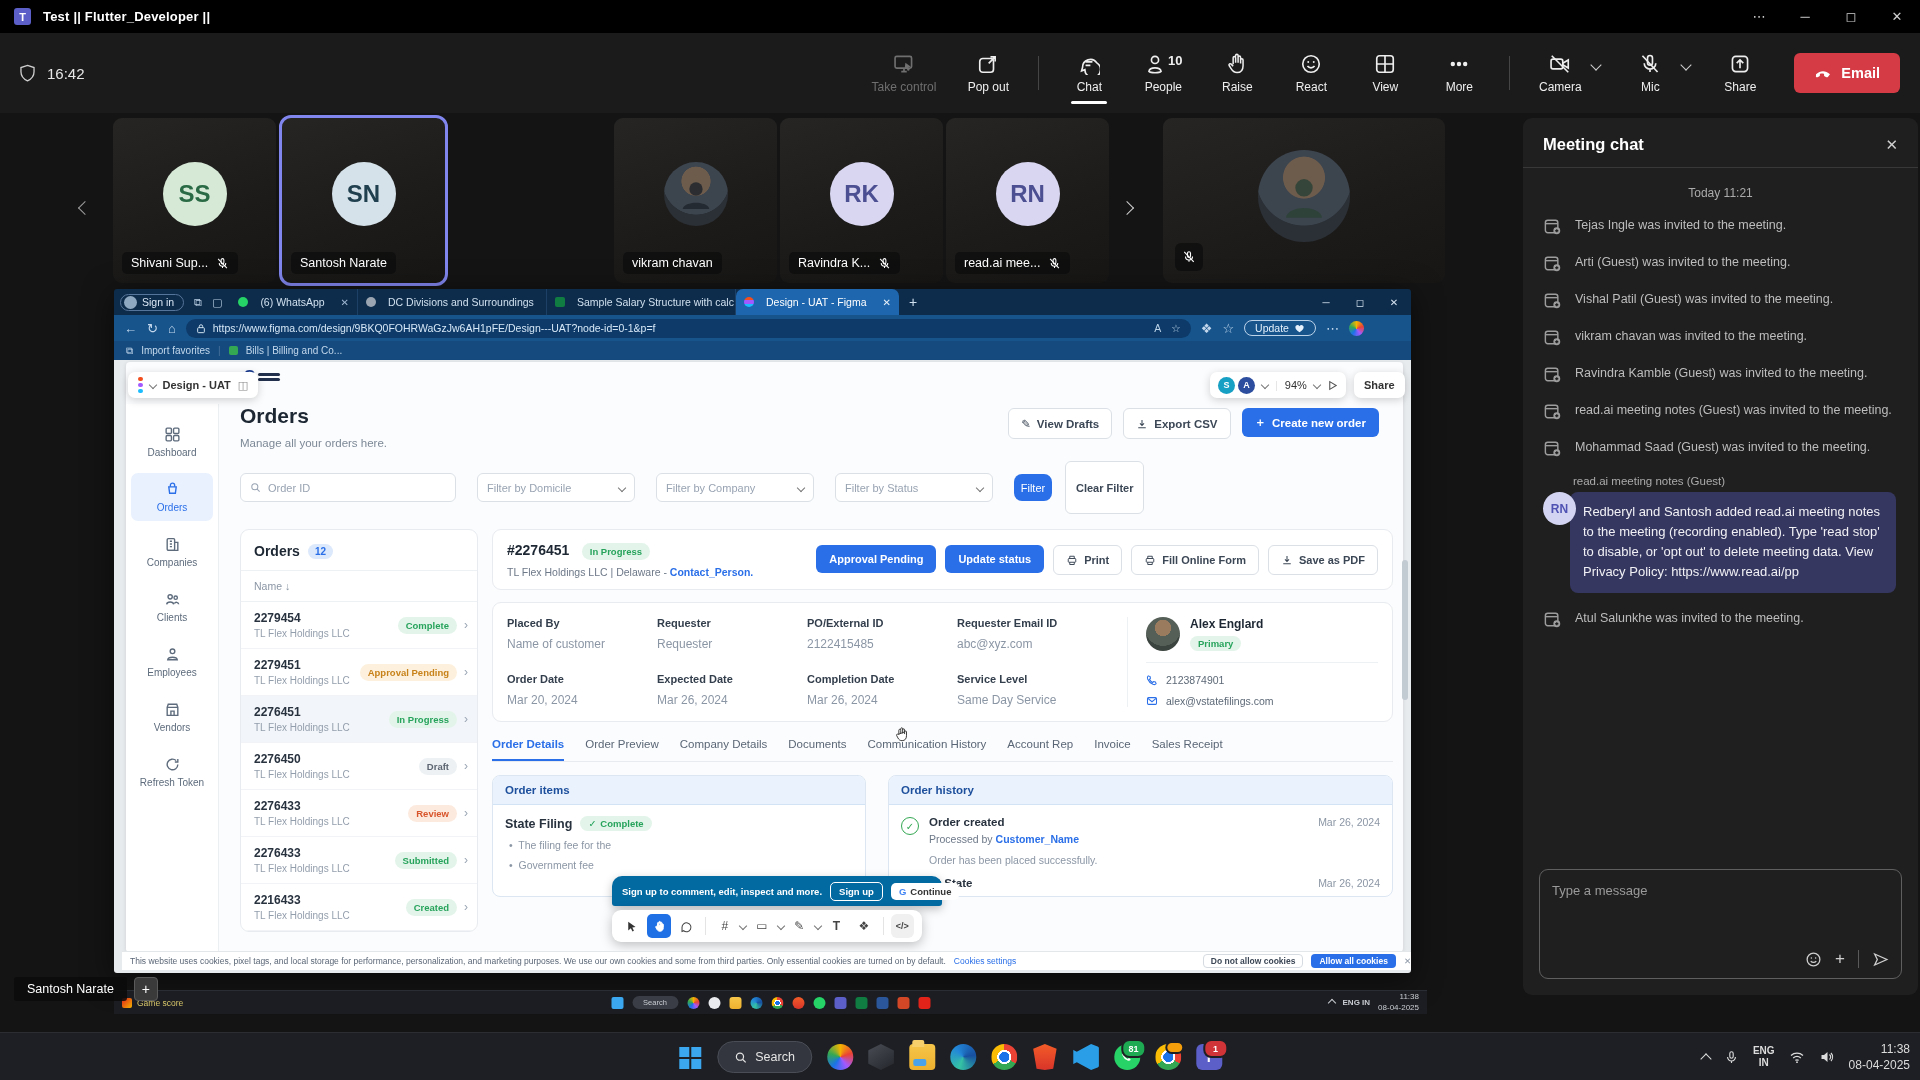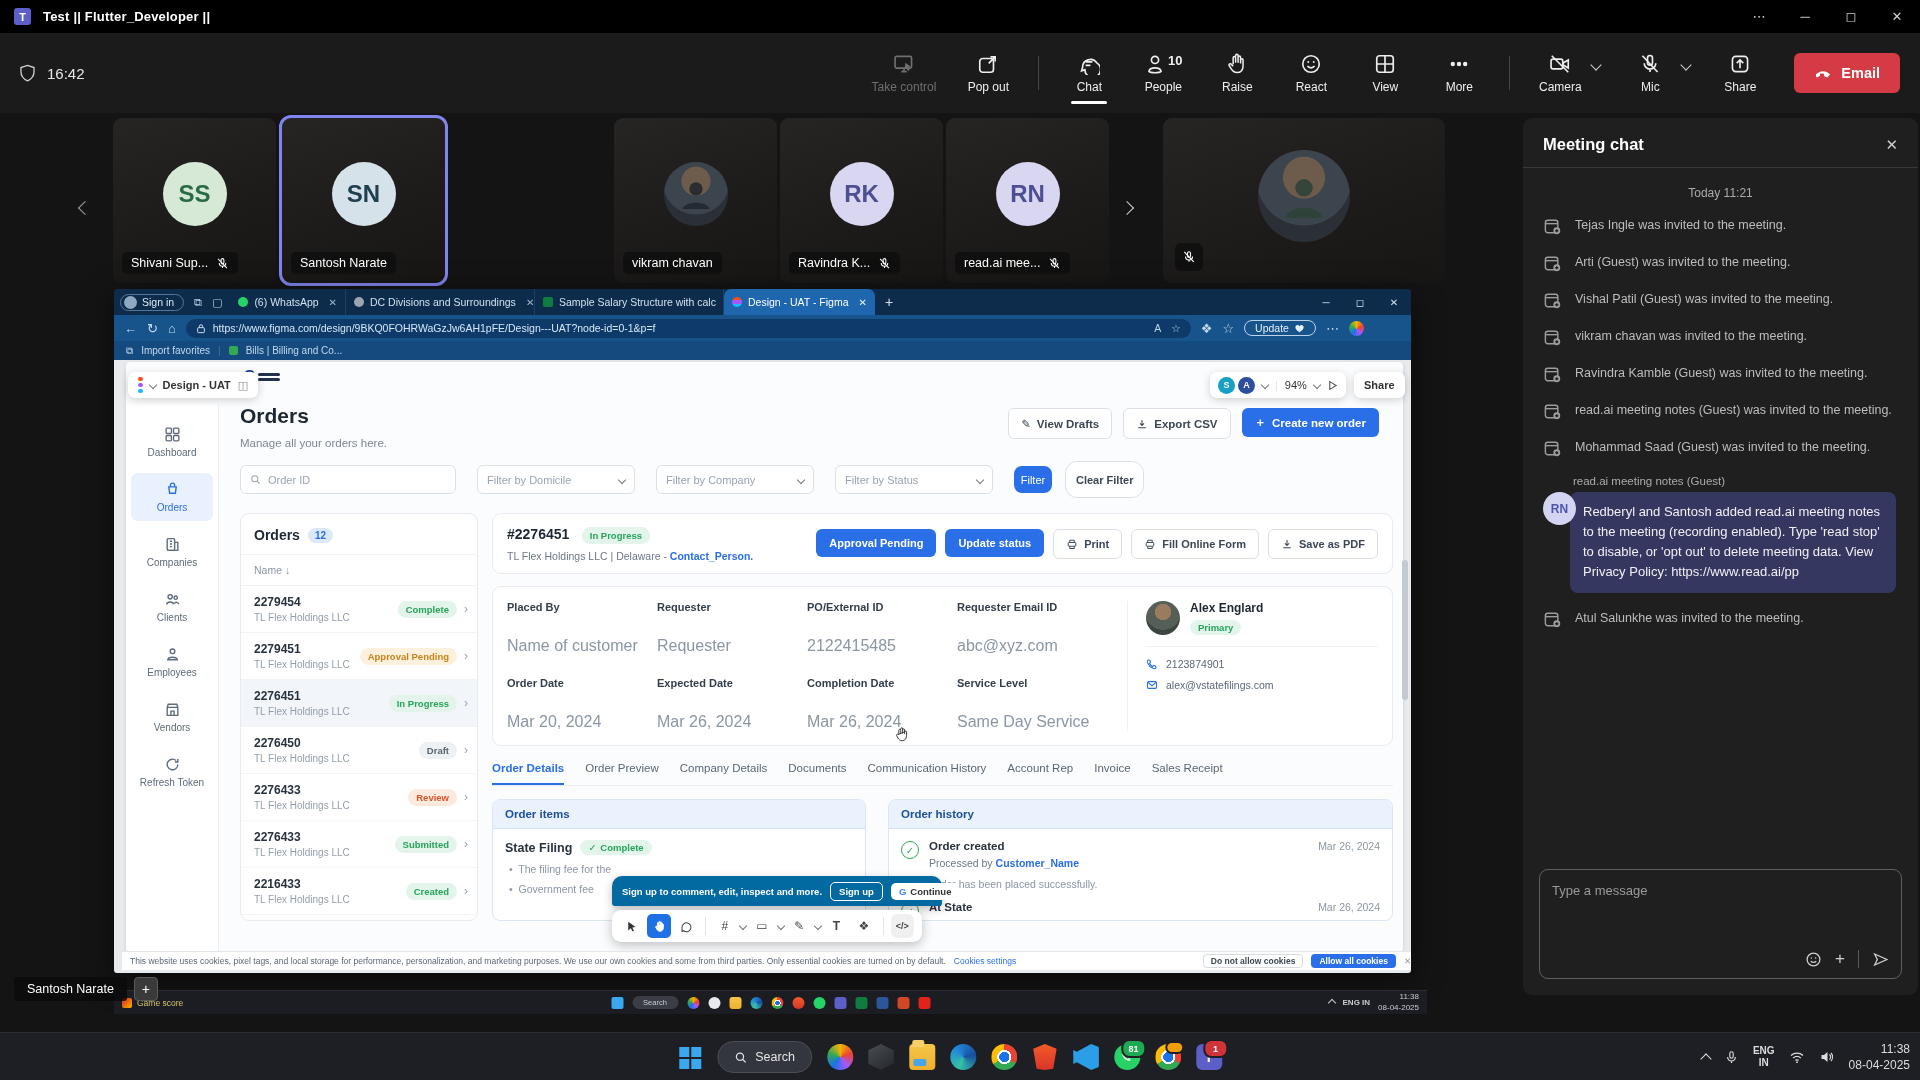--- a/index.html
+++ b/index.html
@@ -36,21 +36,21 @@
   .namepill{position:absolute;left:9px;bottom:9px;background:rgba(12,12,12,.72);border-radius:5px;padding:4px 9px;color:#fff;font-size:12.5px;display:flex;align-items:center;gap:8px;max-width:82%;white-space:nowrap}
   .micpill{position:absolute;left:12px;bottom:12px;background:rgba(12,12,12,.72);border-radius:6px;padding:7px;display:flex}
   .photo-av{background:radial-gradient(circle at 50% 30%,#6d5b4c 0 26%,#3c444e 27% 60%,#2b3036 61%);}
   .photo-av svg{opacity:.85}
   
   #share{position:absolute;left:114px;top:289px;width:1297px;height:684px;box-shadow:0 6px 30px rgba(0,0,0,.55);border-radius:3px;overflow:hidden}
   #tabstrip{height:26px;background:#0d2b4a;display:flex;align-items:center;color:#cfe0ef}
   .signin{display:flex;align-items:center;gap:5px;border:1px solid #56759a;border-radius:12px;padding:1px 9px 1px 3px;margin-left:6px;font-size:10.5px;color:#dce9f7}
   .sidot{width:13px;height:13px;border-radius:50%;background:#8fa8c2}
   .tbicon{margin-left:10px;color:#b9cfe4;font-size:11px}
-  .btab{display:flex;align-items:center;gap:6px;font-size:10.5px;padding:0 8px;height:26px;max-width:172px;white-space:nowrap;overflow:hidden;border-right:1px solid #1d4066}
+  .btab{display:flex;align-items:center;gap:12px;font-size:10.5px;padding:0 8px;height:26px;max-width:172px;white-space:nowrap;overflow:hidden;border-right:1px solid #1d4066}
   .btab .fav{width:10px;height:10px;border-radius:50%;flex:none}
   .btab .x{margin-left:4px;color:#9db7d2;font-size:10px}
   .btab.active{background:#1e66ad;border-radius:7px 7px 0 0;color:#fff;border-right:none}
   .newtab{margin-left:10px;font-size:14px;color:#cfe0ef}
   .bwin{margin-left:auto;display:flex;gap:0}
   .bwin span{width:34px;text-align:center;font-size:10px;color:#d7e5f2}
   #urlrow{height:26px;background:#17548c;display:flex;align-items:center;gap:10px;padding:0 10px;color:#c3d8ec}
   .navg{font-size:13px}
   #urlfield{flex:1;max-width:985px;height:19px;background:#0d3a68;border-radius:10px;display:flex;align-items:center;gap:7px;padding:0 10px;font-size:10.5px;color:#d6e7f7;white-space:nowrap;overflow:hidden}
   #urlfield .right{margin-left:auto;display:flex;gap:10px;color:#bcd3e8}
@@ -79,21 +79,21 @@
   #appmain{position:absolute;left:114px;top:42px;width:1153px;bottom:0}
   .h1{font-size:21px;font-weight:bold;color:#1d2733}
   .sub{font-size:11.5px;color:#7c8897;margin-top:9px}
   .acts{display:flex;gap:11px}
   .wbtn{height:29px;border:1px solid #dbe0e6;background:#fff;border-radius:6px;display:flex;align-items:center;gap:6px;padding:0 12px;font-size:11.5px;color:#3c4756;font-weight:bold}
   .bbtn{height:29px;background:#2a6fe8;border:none;border-radius:6px;display:flex;align-items:center;gap:6px;padding:0 13px;font-size:11.5px;color:#fff;font-weight:bold}
   .filters{display:flex;gap:21px;margin-top:12px;align-items:center}
   .finput{width:196px;height:27px;border:1px solid #dbe0e6;border-radius:6px;background:#fff;display:flex;align-items:center;gap:7px;padding:0 9px;font-size:11px;color:#98a3b2}
   .fsel{width:138px;height:27px;border:1px solid #dbe0e6;border-radius:6px;background:#fff;display:flex;align-items:center;justify-content:space-between;padding:0 9px;font-size:11px;color:#98a3b2}
   .fbtn{width:38px;height:27px;background:#2a6fe8;color:#fff;border-radius:8px;font-size:11px;font-weight:normal;display:flex;align-items:center;justify-content:center}
-  .cbtn{height:27px;border:1px solid #dbe0e6;background:#fff;border-radius:12px;padding:4px 10px;font-size:11px;color:#3c4756;font-weight:bold;display:flex;align-items:center;margin-left:-8px}
+  .cbtn{height:27px;border:1px solid #dbe0e6;background:#fff;border-radius:6px;padding:12px 10px;font-size:11px;color:#3c4756;font-weight:bold;display:flex;align-items:center;margin-left:-8px}
   .cols{display:flex;gap:14px;margin-top:15px}
   
   #listpanel{width:236px;background:#fff;border:1px solid #e8ebef;border-radius:9px;overflow:hidden;flex:none}
   .lphead{display:flex;align-items:center;gap:8px;padding:13px 13px 11px;border-bottom:1px solid #eef1f4}
   .lphead b{font-size:14px;color:#1d2733}
   .cntbadge{background:#dce8fb;color:#2a6fe8;font-size:10px;font-weight:bold;border-radius:9px;padding:2px 7px}
   .colrow{padding:9px 13px;font-size:10.5px;color:#8b96a5;border-bottom:1px solid #eef1f4}
   .orow{height:46px;display:flex;align-items:center;padding:0 9px 0 13px;border-bottom:1px solid #f1f3f6}
   .orow.sel{background:#f2f5f9}
   .orow .oid{font-size:12px;font-weight:bold;color:#28323f}
@@ -110,21 +110,21 @@
   .dhead{display:flex;align-items:center;padding:11px 14px}
   .dtitle .no{font-size:14px;font-weight:bold;color:#1d2733}
   .dtitle .co{font-size:10.5px;color:#6d7888;margin-top:7px}
   .dtitle .co a{color:#2a6fe8;text-decoration:none;font-weight:bold}
   .dbtns{margin-left:auto;display:flex;gap:9px}
   .dbtns .bbtn{height:28px;font-size:11px}
   .dbtns .wbtn{height:28px;font-size:11px}
   .infocard{margin-top:12px;display:flex;padding:14px}
   .fgrid{display:grid;grid-template-columns:150px 150px 150px 170px;grid-row-gap:22px;flex:1}
   .fcell .fl{font-size:11px;font-weight:bold;color:#333e4c}
-  .fcell .fv{font-size:16px;color:#8b96a5;margin-top:24px}
+  .fcell .fv{font-size:12px;color:#8b96a5;margin-top:8px}
   .contact{width:255px;border-left:1px solid #eef1f4;padding-left:18px}
   .crow1{display:flex;align-items:center;gap:10px}
   .cav{width:34px;height:34px;border-radius:50%;background:radial-gradient(circle at 50% 32%,#9a7b5e 0 28%,#555f58 29% 62%,#3c443f 63%)}
   .cname{font-size:12px;font-weight:bold;color:#1d2733}
   .pbadge{display:inline-block;margin-top:5px;background:#e3f5ea;color:#27a35c;font-size:9.5px;font-weight:bold;border-radius:8px;padding:2px 8px}
   .cline{border-top:1px solid #eef1f4;margin:11px 0}
   .ccontact{display:flex;align-items:center;gap:8px;font-size:10.5px;color:#5d6977;margin-top:9px}
   
   .dtabs{display:flex;gap:21px;margin-top:16px;border-bottom:1px solid #e8ebef;padding-bottom:0}
   .dtab{font-size:11.5px;color:#5a6676;padding-bottom:9px;white-space:nowrap}

